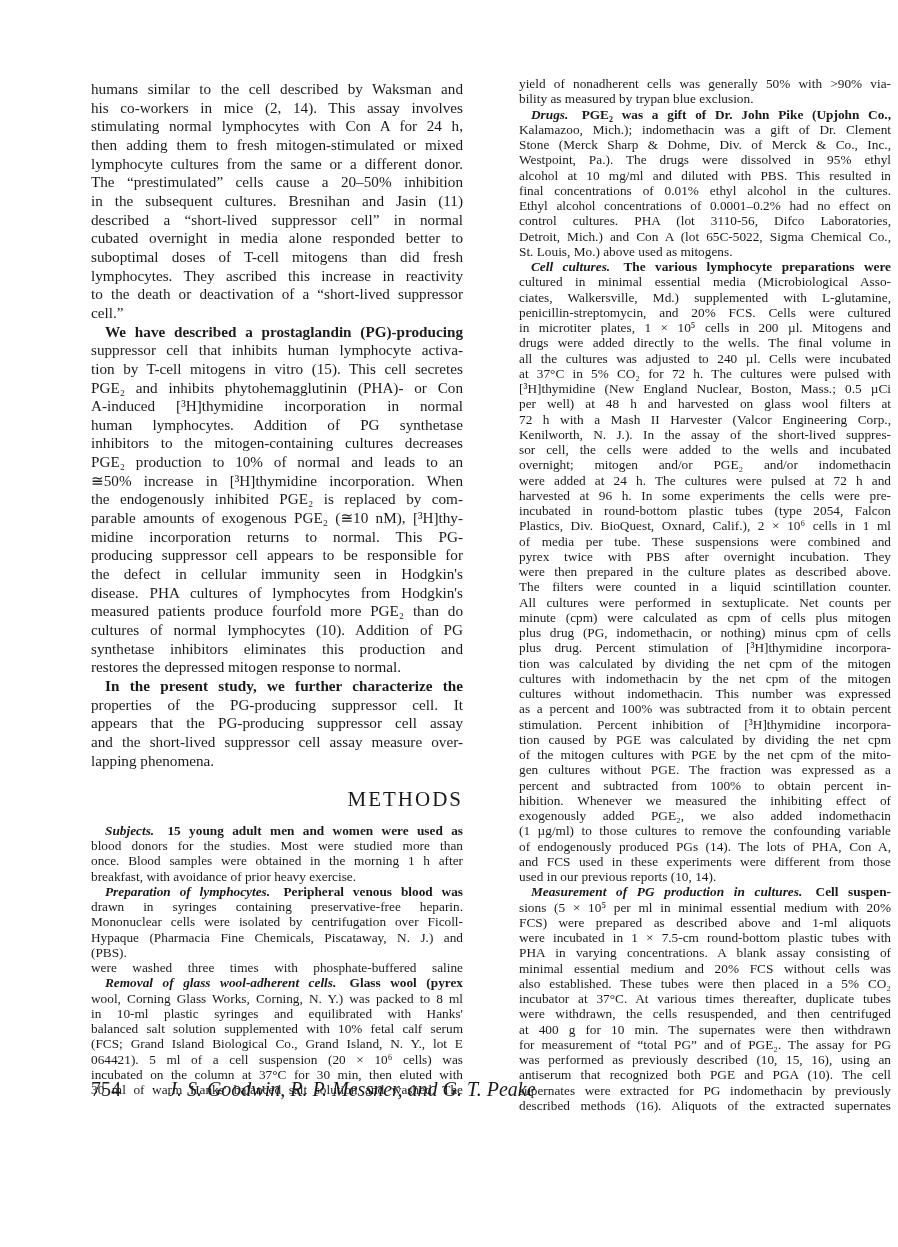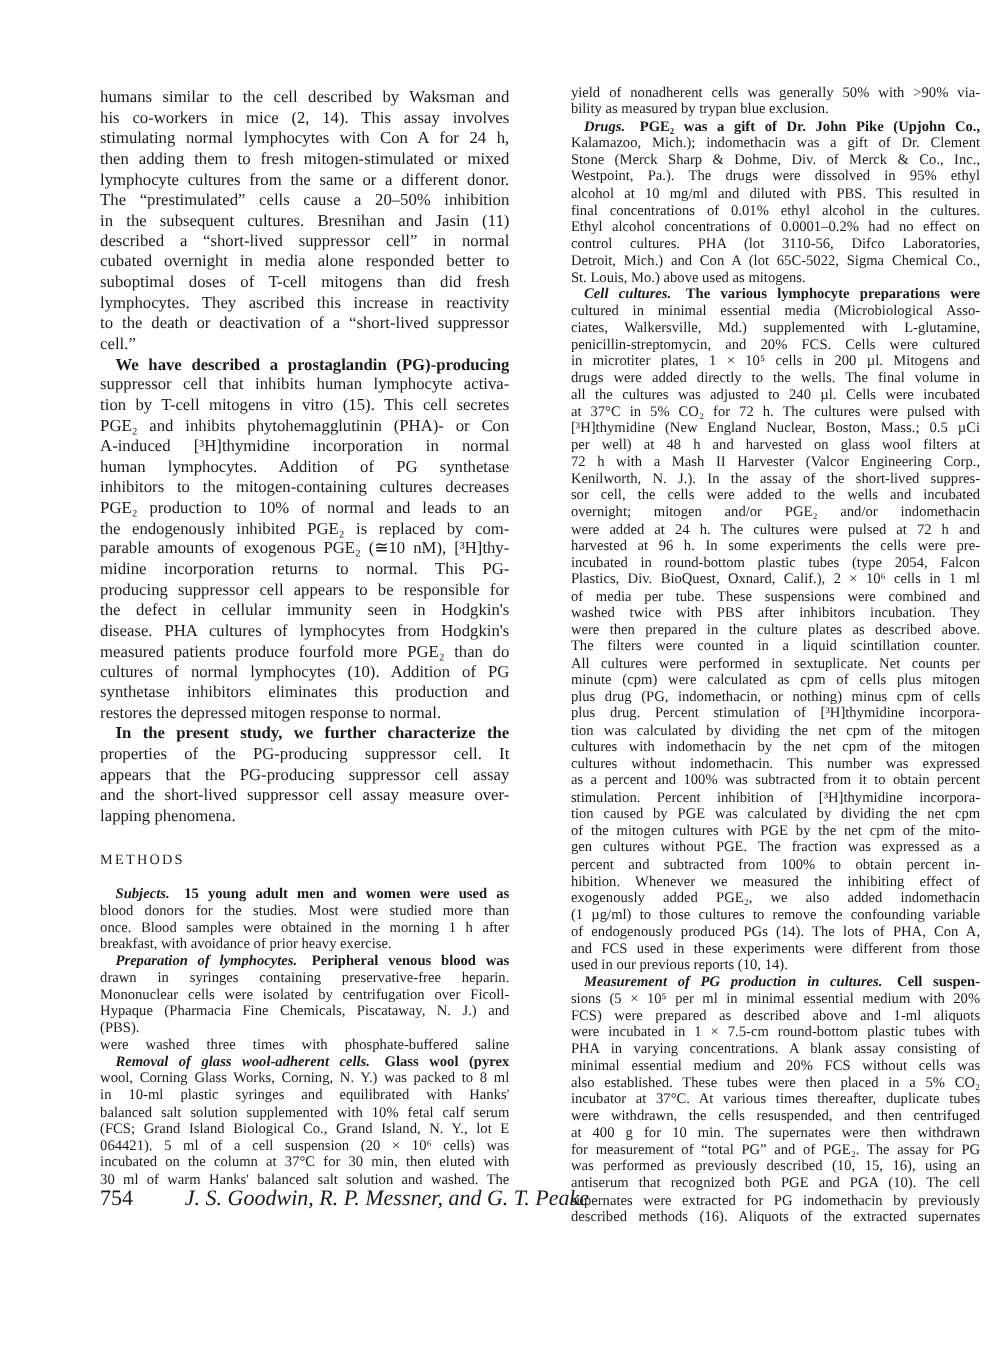--- a/index.html
+++ b/index.html
@@ -5,21 +5,21 @@
     html, body { margin: 0; padding: 0; background: #ffffff; }
     body { width: 898px; height: 1247px; position: relative; overflow: hidden;
            font-family: "Liberation Serif", "DejaVu Serif", serif; color: #1a1a1a; }
     .col { position: absolute; top: 80px; }
     .col-left { left: 91px; width: 372px; font-size: 15.2px; line-height: 18.65px; }
     .col-right { left: 491px; width: 372px; top: 76px; font-size: 13.3px; line-height: 15.25px; margin-left: 28px; }
     .line { white-space: nowrap; display: block; text-align: justify; text-align-last: justify; overflow: hidden; }
     .line.last { text-align-last: left; }
     .indent { padding-left: 14px; font-weight: bold; }
     .col-right .indent { padding-left: 12px; }
-    .heading { text-align: left; letter-spacing: 2px; font-size: 13px; margin: 20px 0 14px 0; display: block; }
+    .heading { text-align: right; letter-spacing: 2px; font-size: 21px; margin: 20px 0 14px 0; display: block; }
     .methods { font-size: 13.3px; line-height: 15.25px; }
     .runin { font-style: italic; }
     .footer { position: absolute; top: 1078px; left: 91px; font-size: 20px; }
     .page-number { display: inline-block; width: 72px; }
     .authors { font-style: italic; }
   </style>
 </head>
 <body>
 
 <div class="col col-left">
@@ -40,20 +40,21 @@
     </div>
   <div id="p2">
       <span class="line indent">We have described a prostaglandin (PG)-producing</span>
       <span class="line">suppressor cell that inhibits human lymphocyte activa-</span>
       <span class="line">tion by T-cell mitogens in vitro (15). This cell secretes</span>
       <span class="line">PGE₂ and inhibits phytohemagglutinin (PHA)- or Con</span>
       <span class="line">A-induced [³H]thymidine incorporation in normal</span>
       <span class="line">human lymphocytes. Addition of PG synthetase</span>
       <span class="line">inhibitors to the mitogen-containing cultures decreases</span>
       <span class="line">PGE₂ production to 10% of normal and leads to an</span>
+      <span class="line">≅50% increase in [³H]thymidine incorporation. When</span>
       <span class="line">the endogenously inhibited PGE₂ is replaced by com-</span>
       <span class="line">parable amounts of exogenous PGE₂ (≅10 nM), [³H]thy-</span>
       <span class="line">midine incorporation returns to normal. This PG-</span>
       <span class="line">producing suppressor cell appears to be responsible for</span>
       <span class="line">the defect in cellular immunity seen in Hodgkin's</span>
       <span class="line">disease. PHA cultures of lymphocytes from Hodgkin's</span>
       <span class="line">measured patients produce fourfold more PGE₂ than do</span>
       <span class="line">cultures of normal lymphocytes (10). Addition of PG</span>
       <span class="line">synthetase inhibitors eliminates this production and</span>
       <span class="line last">restores the depressed mitogen response to normal.</span>
@@ -122,21 +123,21 @@
       <span class="line">per well) at 48 h and harvested on glass wool filters at</span>
       <span class="line">72 h with a Mash II Harvester (Valcor Engineering Corp.,</span>
       <span class="line">Kenilworth, N. J.). In the assay of the short-lived suppres-</span>
       <span class="line">sor cell, the cells were added to the wells and incubated</span>
       <span class="line">overnight; mitogen and/or PGE₂ and/or indomethacin</span>
       <span class="line">were added at 24 h. The cultures were pulsed at 72 h and</span>
       <span class="line">harvested at 96 h. In some experiments the cells were pre-</span>
       <span class="line">incubated in round-bottom plastic tubes (type 2054, Falcon</span>
       <span class="line">Plastics, Div. BioQuest, Oxnard, Calif.), 2 × 10⁶ cells in 1 ml</span>
       <span class="line">of media per tube. These suspensions were combined and</span>
-      <span class="line">washed twice with PBS after inhibitors incubation. They</span>
+      <span class="line">pyrex twice with PBS after overnight incubation. They</span>
       <span class="line">were then prepared in the culture plates as described above.</span>
       <span class="line">The filters were counted in a liquid scintillation counter.</span>
       <span class="line">All cultures were performed in sextuplicate. Net counts per</span>
       <span class="line">minute (cpm) were calculated as cpm of cells plus mitogen</span>
       <span class="line">plus drug (PG, indomethacin, or nothing) minus cpm of cells</span>
       <span class="line">plus drug. Percent stimulation of [³H]thymidine incorpora-</span>
       <span class="line">tion was calculated by dividing the net cpm of the mitogen</span>
       <span class="line">cultures with indomethacin by the net cpm of the mitogen</span>
       <span class="line">cultures without indomethacin. This number was expressed</span>
       <span class="line">as a percent and 100% was subtracted from it to obtain percent</span>

